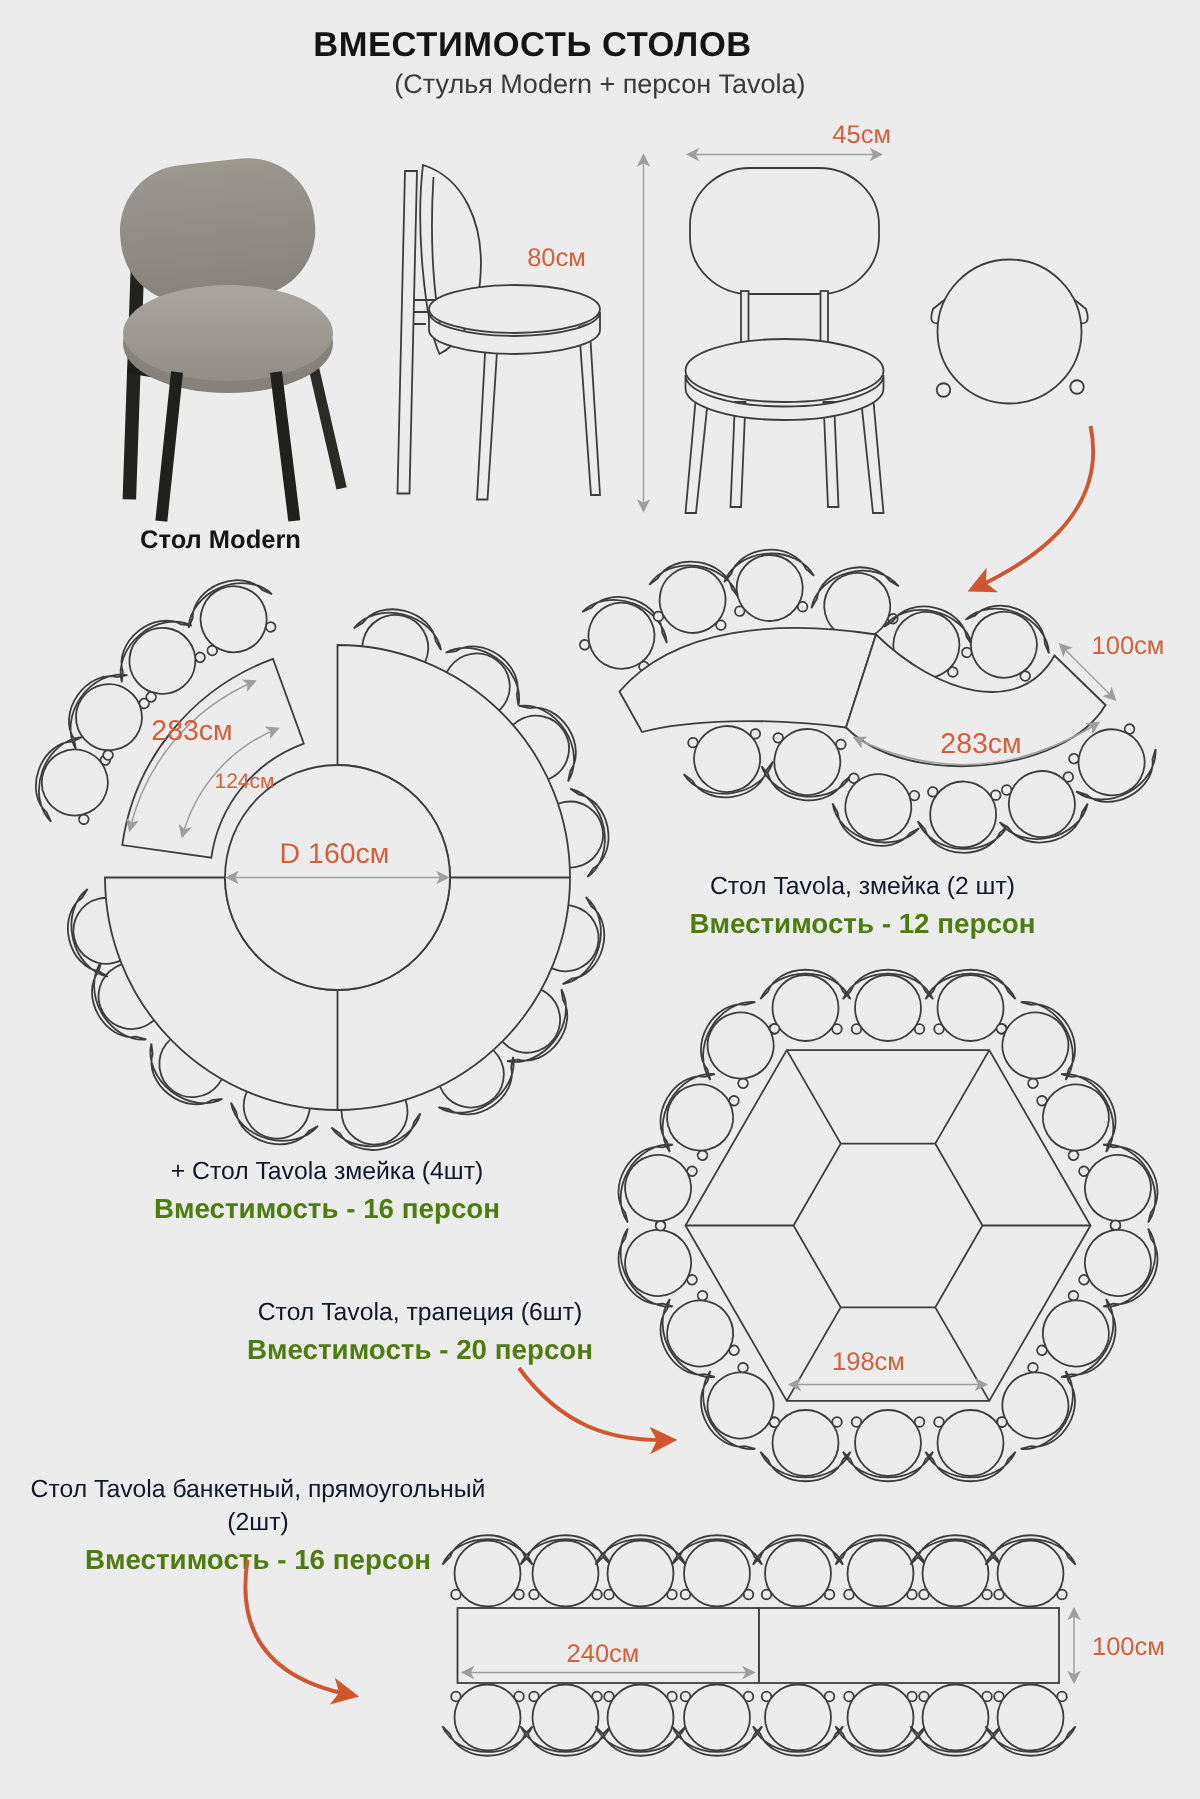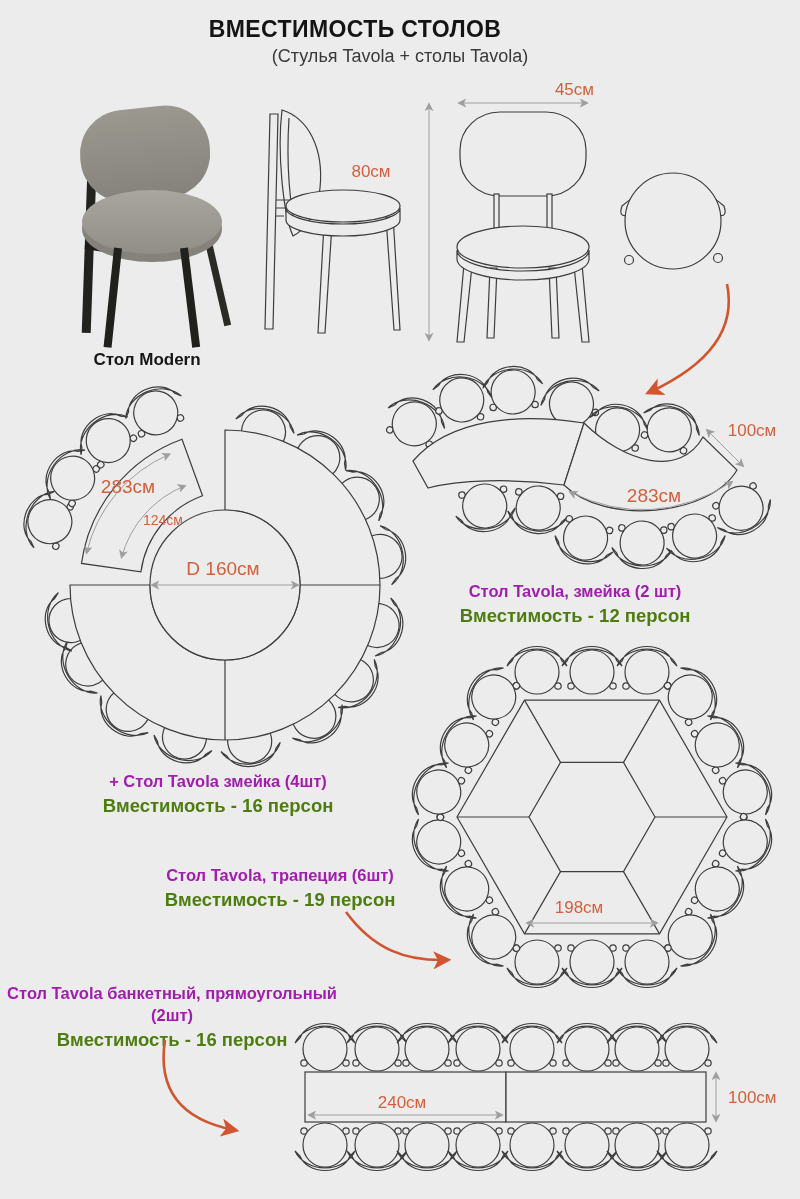--- a/index.html
+++ b/index.html
@@ -7,21 +7,21 @@
         font-family:"Liberation Sans",sans-serif;overflow:hidden;color:#1F1F1F;}
   .abs{position:absolute;}
   .page-title{width:710px;top:16px;left:0;text-align:center;font-size:23px;font-weight:800;
               letter-spacing:.4px;color:#141414;}
   .page-subtitle{width:800px;top:46px;left:0;text-align:center;font-size:18px;color:#3A3A3A;}
   .chair-label{left:52px;top:350px;width:190px;text-align:center;font-size:17px;font-weight:700;color:#161616;}
   .dim-label{color:#D3603A;font-size:17px;}
   .dim-45{left:452px;top:80px;width:142px;text-align:right;}
   .dim-80{left:340px;top:162px;width:62px;text-align:center;}
   .cap{line-height:22px;text-align:center;}
-  .cap .l1{font-size:16.5px;color:#a21caf;font-weight:bold;}
+  .cap .l1{font-size:16.5px;color:#0f172a;}
   .cap .l2{font-size:18.5px;font-weight:700;color:#4d7c0f;margin-top:3px;}
   .cap-round{left:18px;top:770px;width:400px;}
   .cap-snake{left:398px;top:580px;width:354px;}
   .cap-hex{left:95px;top:864px;width:370px;}
   .cap-rect{left:0px;top:982px;width:344px;}
   svg{overflow:visible;display:block;}
   svg text{font-family:"Liberation Sans",sans-serif;}
   .ln{fill:#ECECEC;stroke:#3D3D3D;stroke-width:1.2px;}
   .ln2{fill:none;stroke:#3D3D3D;stroke-width:1.2px;}
   .dim{fill:none;stroke:#9E9E9E;stroke-width:1px;
@@ -30,21 +30,21 @@
   .otxt{fill:#D3603A;font-size:19px;}
   .otxt-s{fill:#D3603A;font-size:14px;}
   .otxt-m{fill:#D3603A;font-size:17px;}
 </style>
 </head>
 <body>
 
 <div class="page">
 
   <div class="abs page-title">ВМЕСТИМОСТЬ СТОЛОВ</div>
-  <div class="abs page-subtitle">(Стулья Tavola + столы Tavola)</div>
+  <div class="abs page-subtitle">(Стулья Modern + персон Tavola)</div>
 
   <svg class="abs" style="left:52px;top:98px;" width="190" height="255">
     <defs>
       <linearGradient id="gB" x1="0" y1="0" x2="0" y2="1">
         <stop offset="0" stop-color="#9A988F"></stop>
           <stop offset="1" stop-color="#84827B"></stop>
       </linearGradient>
       <linearGradient id="gS" x1="0" y1="0" x2="0" y2="1">
         <stop offset="0" stop-color="#A8A69F"></stop>
           <stop offset="1" stop-color="#908E87"></stop>
@@ -187,21 +187,21 @@
       </g>
     <path class="ln" d="M 290,172 L 222.5,288.9 L 87.5,288.9 L 20,172 L 87.5,55.1 L 222.5,55.1 Z"></path>
     <path class="ln" d="M 218,172 L 186.5,226.6 L 123.5,226.6 L 92,172 L 123.5,117.4 L 186.5,117.4 Z"></path>
     <path class="ln2" d="M 290,172 L 218,172 M 222.5,288.9 L 186.5,226.6 M 87.5,288.9 L 123.5,226.6
                          M 20,172 L 92,172 M 87.5,55.1 L 123.5,117.4 M 222.5,55.1 L 186.5,117.4"></path>
     <path class="dim" d="M 90,278 H 220"></path>
     <text class="otxt-m" x="142" y="268" text-anchor="middle">198см</text>
   </svg>
   <div class="abs cap cap-hex">
     <div class="l1">Стол Tavola, трапеция (6шт)</div>
-    <div class="l2">Вместимость - 19 персон</div>
+    <div class="l2">Вместимость - 20 персон</div>
   </div>
 
   <div class="abs cap cap-rect">
     <div class="l1">Стол Tavola банкетный, прямоугольный (2шт)</div>
     <div class="l2">Вместимость - 16 персон</div>
   </div>
   <svg class="abs" style="left:290px;top:1025px;" width="500" height="158">
     <g id="rect-chairs">
         <use href="#chair-glyph" transform="translate(35 22) rotate(0)"></use>
         <use href="#chair-glyph" transform="translate(87 22) rotate(0)"></use>

